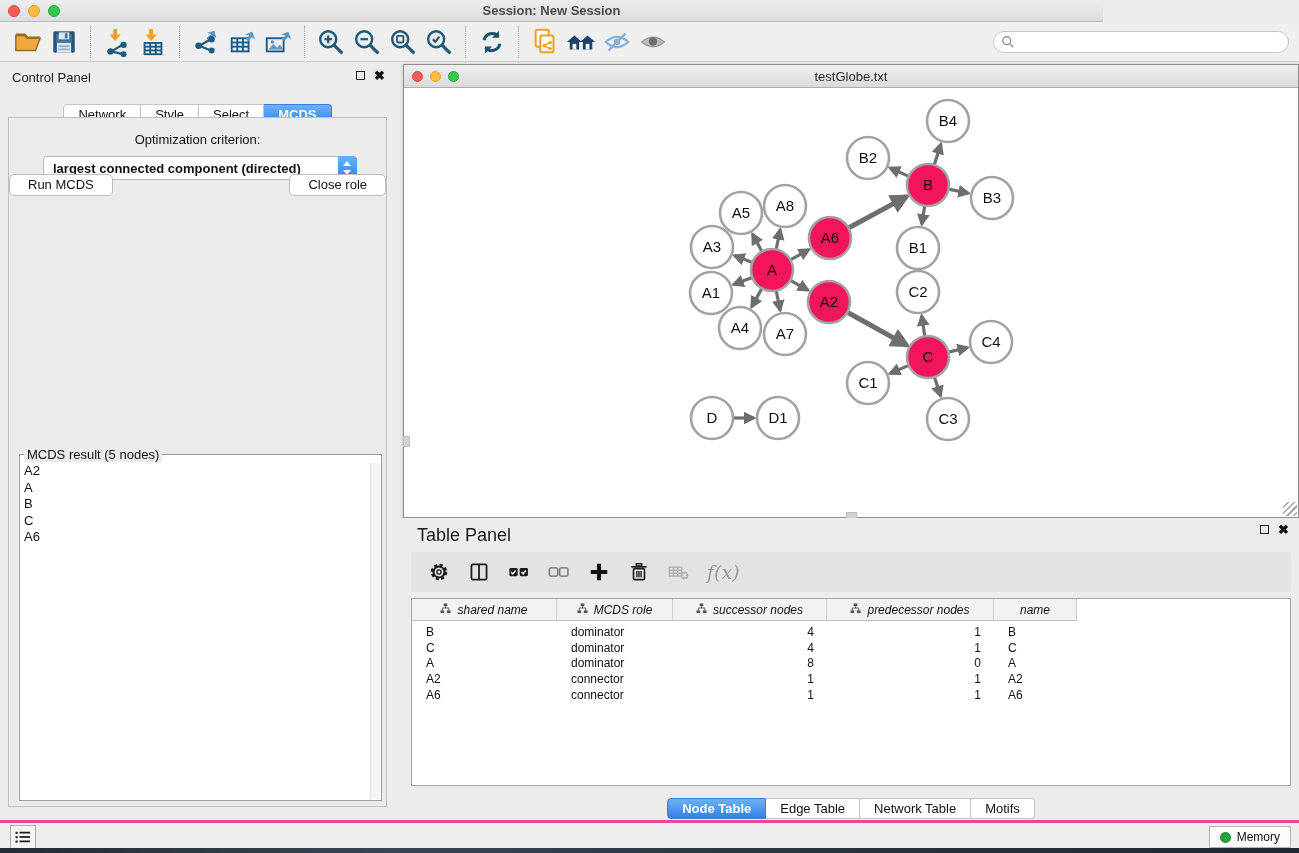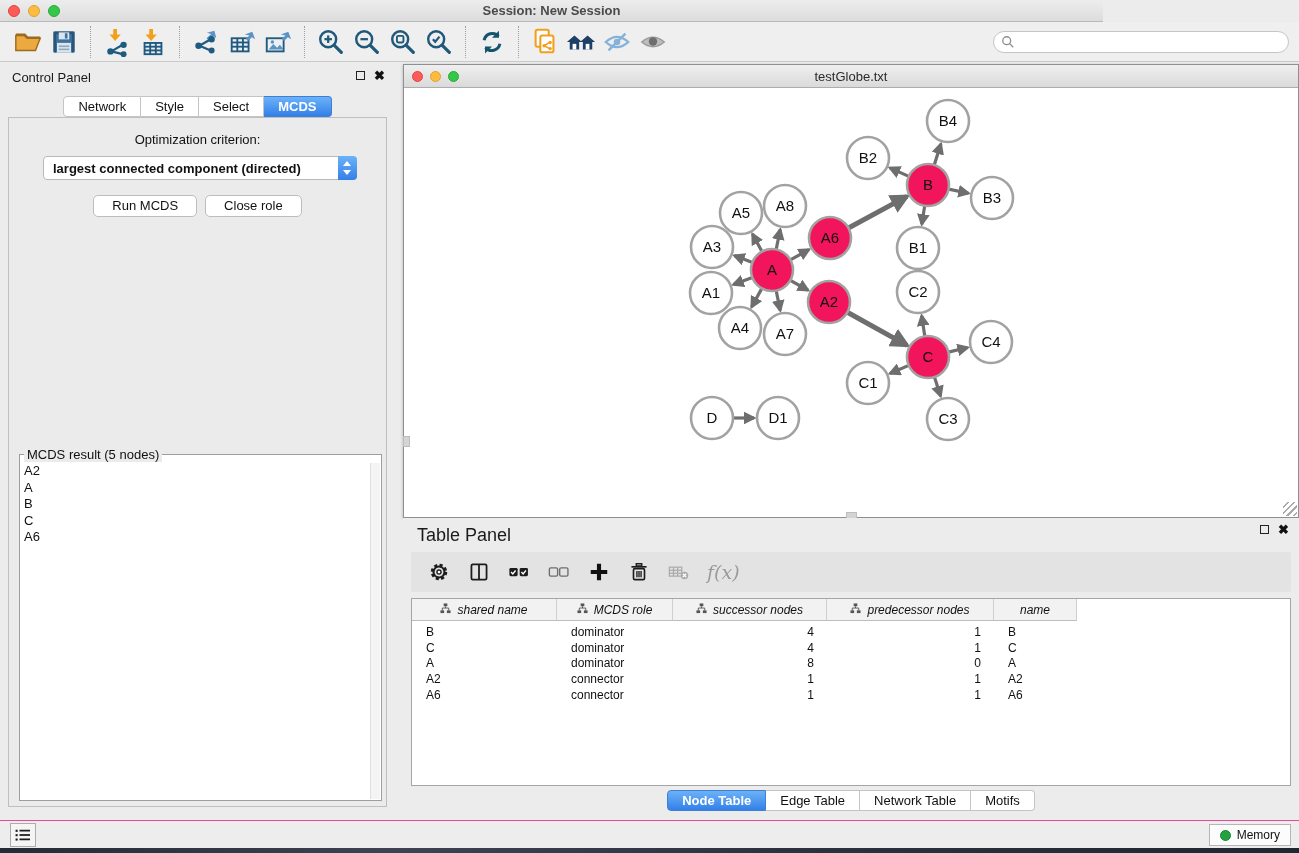--- a/index.html
+++ b/index.html
@@ -26,39 +26,39 @@
     padding-left:26px; font-size:13px; outline:none; color:#333; }
   .search-glass { position:absolute; left:8px; top:4px; }
 
   
   .control-panel { position:absolute; left:0; top:62px; width:395px; height:758px; background:#ECECEC; }
   .cp-header { position:absolute; left:12px; top:8px; font-size:13px; color:#1a1a1a; }
   .panel-btns { position:absolute; right:10px; top:9px; display:flex; gap:9px; align-items:center; }
   .float-box { width:9px; height:9px; border:1.5px solid #222; display:inline-block; }
   .close-x { font-size:13px; font-weight:bold; color:#111; line-height:9px; }
   .cp-tabs { position:absolute; left:0; top:34px; width:100%; display:flex; justify-content:center; }
-  .seg { display:flex; }
+  .seg { display:flex;margin-top:8px; }
   .seg-btn { height:21px; padding:0 14px; background:#fff; border:1px solid #C4C4C4; border-left:none;
     font-size:13px; line-height:19px; color:#111; }
   .seg-btn:first-child { border-left:1px solid #C4C4C4; border-radius:4px 0 0 4px; }
   .seg-btn:last-child { border-radius:0 4px 4px 0; }
   .seg-btn.active { background:linear-gradient(#6CB2F8,#3380E8); border-color:#3E7FD6; color:#fff;font-weight:bold; }
   .cp-content { position:absolute; left:8px; top:55px; width:379px; height:690px;
     background:#EBEBEB; border:1px solid #BFBFBF; }
   .opt-label { position:absolute; left:0; width:100%; top:14px; text-align:center; font-size:13px; color:#111; }
   .criterion-select { position:absolute; left:34px; top:38px; width:314px; height:24px; background:#fff;
     border:1px solid #B9B9B9; border-radius:4px; display:flex; align-items:center;font-weight:bold; }
   .criterion-text { flex:1; font-size:13px; color:#111; padding-left:9px; white-space:nowrap; }
   .select-stepper { width:19px; height:24px; margin-right:-1px; border-radius:0 4px 4px 0;
     background:linear-gradient(#6CB2F8,#3380E8); position:relative; }
   .tri-up { position:absolute; left:5px; top:5px; width:0; height:0;
     border-left:4.5px solid transparent; border-right:4.5px solid transparent; border-bottom:5px solid #fff; }
   .tri-down { position:absolute; left:5px; bottom:5px; width:0; height:0;
     border-left:4.5px solid transparent; border-right:4.5px solid transparent; border-top:5px solid #fff; }
-  .cp-buttons { position:absolute; left:0; top:77px; width:100%; display:flex; justify-content:center; gap:8px; }
+  .cp-buttons { position:absolute; left:0; top:56px; width:100%; display:flex; justify-content:space-between; gap:8px; }
   .push-btn { height:22px; padding:0 18px; background:#fff; border:1px solid #BDBDBD; border-radius:5px;
     font-size:13px; color:#111; line-height:20px; }
   .mcds-fieldset { position:absolute; left:10px; top:336px; width:363px; height:347px;
     border:1px solid #9d9d9d; background:#fff; }
   .mcds-legend { position:absolute; left:4px; top:-8px; background:#EBEBEB; padding:0 3px; font-size:13px; color:#111; }
   .mcds-list { position:absolute; left:1px; top:8px; right:11px; bottom:1px; overflow:hidden; }
   .mcds-item { font-size:13px; color:#111; line-height:16.5px; padding-left:3px; }
   .mcds-scroll { position:absolute; right:1px; top:8px; bottom:1px; width:10px; background:#F4F4F4; border-left:1px solid #E0E0E0; }
 
   
@@ -89,21 +89,21 @@
     display:flex; align-items:center; justify-content:center; gap:6px; font-size:12px; color:#111; }
   .nt-row { display:flex; height:15.7px; align-items:center; }
   .nt-cell { font-size:12px; color:#111; white-space:nowrap; overflow:hidden; }
   .nt-cell.left { text-align:left; padding-left:14px; }
   .nt-cell.right { text-align:right; padding-right:13px; }
   .nt-body { padding-top:3px; }
   .tp-tabs { position:absolute; left:0; top:272px; width:100%; display:flex; justify-content:center; }
 
   
   .statusbar { position:absolute; left:0; top:820px; width:1299px; height:28px;
-    background:#EDEDED; border-top:1px solid #ec4899; }
+    background:#EDEDED; border-top:3px solid #ec4899; }
   .list-btn { position:absolute; left:10px; top:2px; width:26px; height:24px; background:#F5F5F5;
     border:1px solid #ADADAD; display:flex; align-items:center; justify-content:center; }
   .memory-btn { position:absolute; right:8px; top:3px; height:22px; padding:0 10px; background:#FCFCFC;
     border:1px solid #B5B5B5; display:flex; align-items:center; gap:6px; font-size:12px; color:#111; }
   .mem-dot { width:11px; height:11px; border-radius:50%; background:#23A33F; border:1px solid #17872F; }
   .desktop-strip { position:absolute; left:0; top:848px; width:1299px; height:5px;
     background:linear-gradient(90deg,#232B36,#3A4452 30%,#2A3340 60%,#1F2731); }
 </style>
 </head>
 <body>

